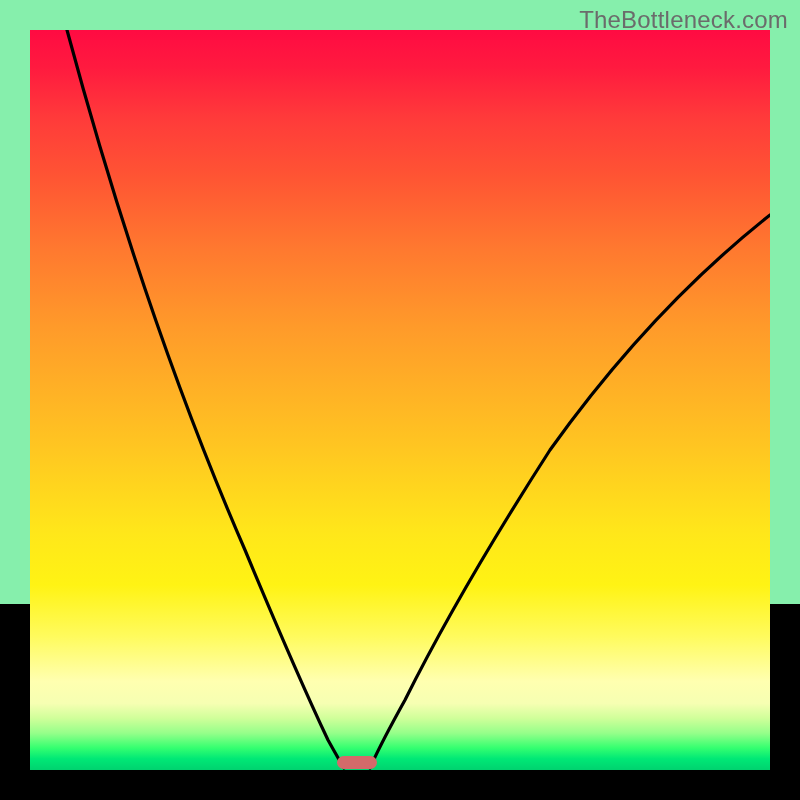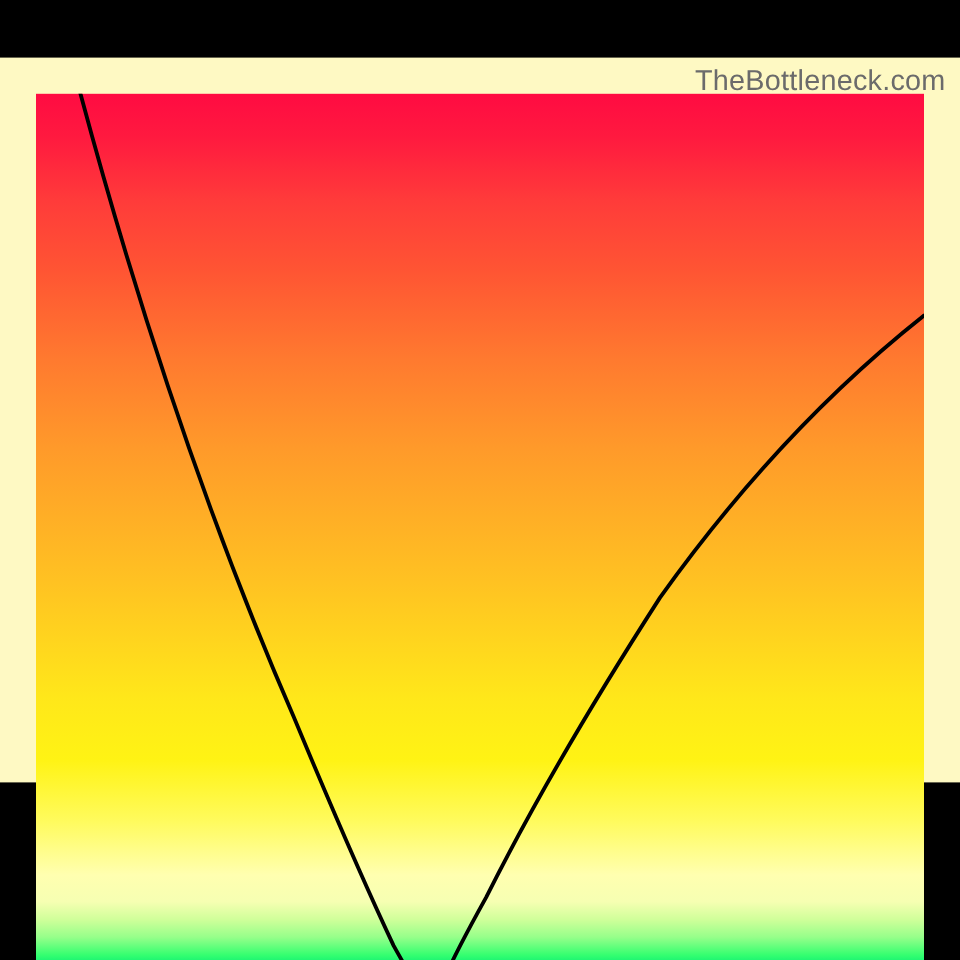--- a/index.html
+++ b/index.html
@@ -8,22 +8,21 @@
     width: 800px;
     height: 800px;
     overflow: hidden;
     background: #000;
     font-family: Arial, Helvetica, sans-serif;
   }
   .frame {
     position: absolute;
     top: 0; left: 0;
     width: 800px; height: 604px;
-    background: #fef9c3;
-    margin-top: 48px;
+    background: #86efac;
   }
   .plot-area {
     position: absolute;
     top: 30px;
     left: 30px;
     width: 740px;
     height: 740px;
     overflow: hidden;
   }
   .gradient-bg {

